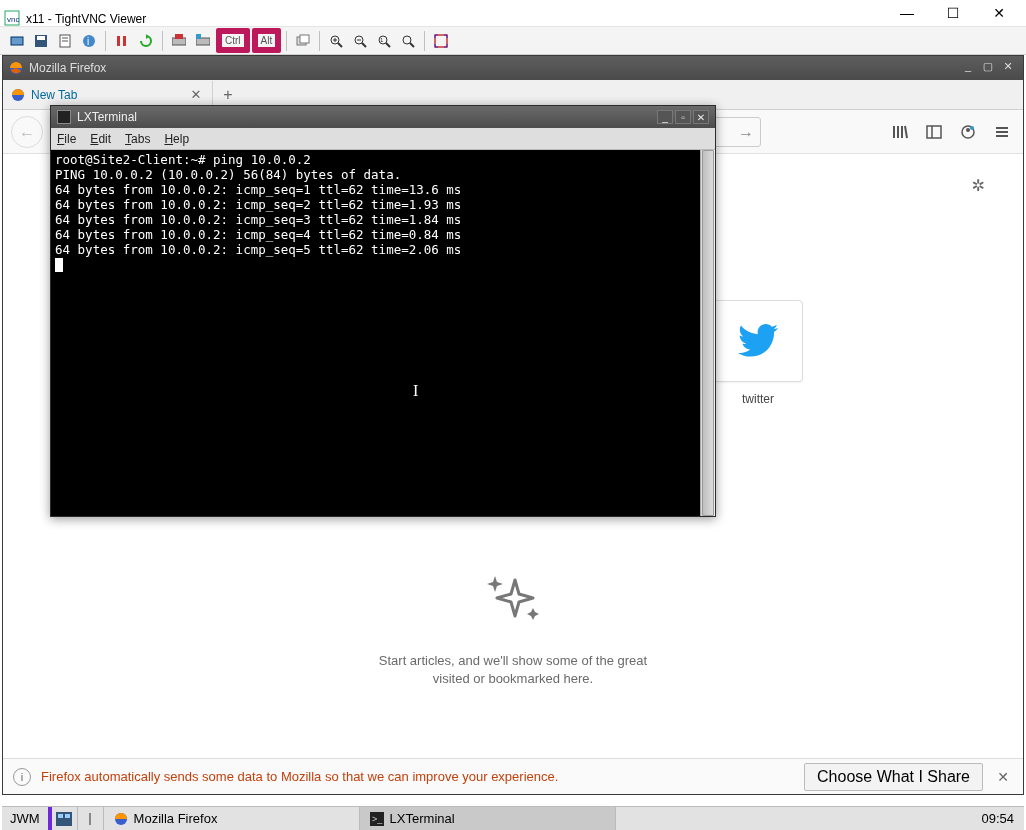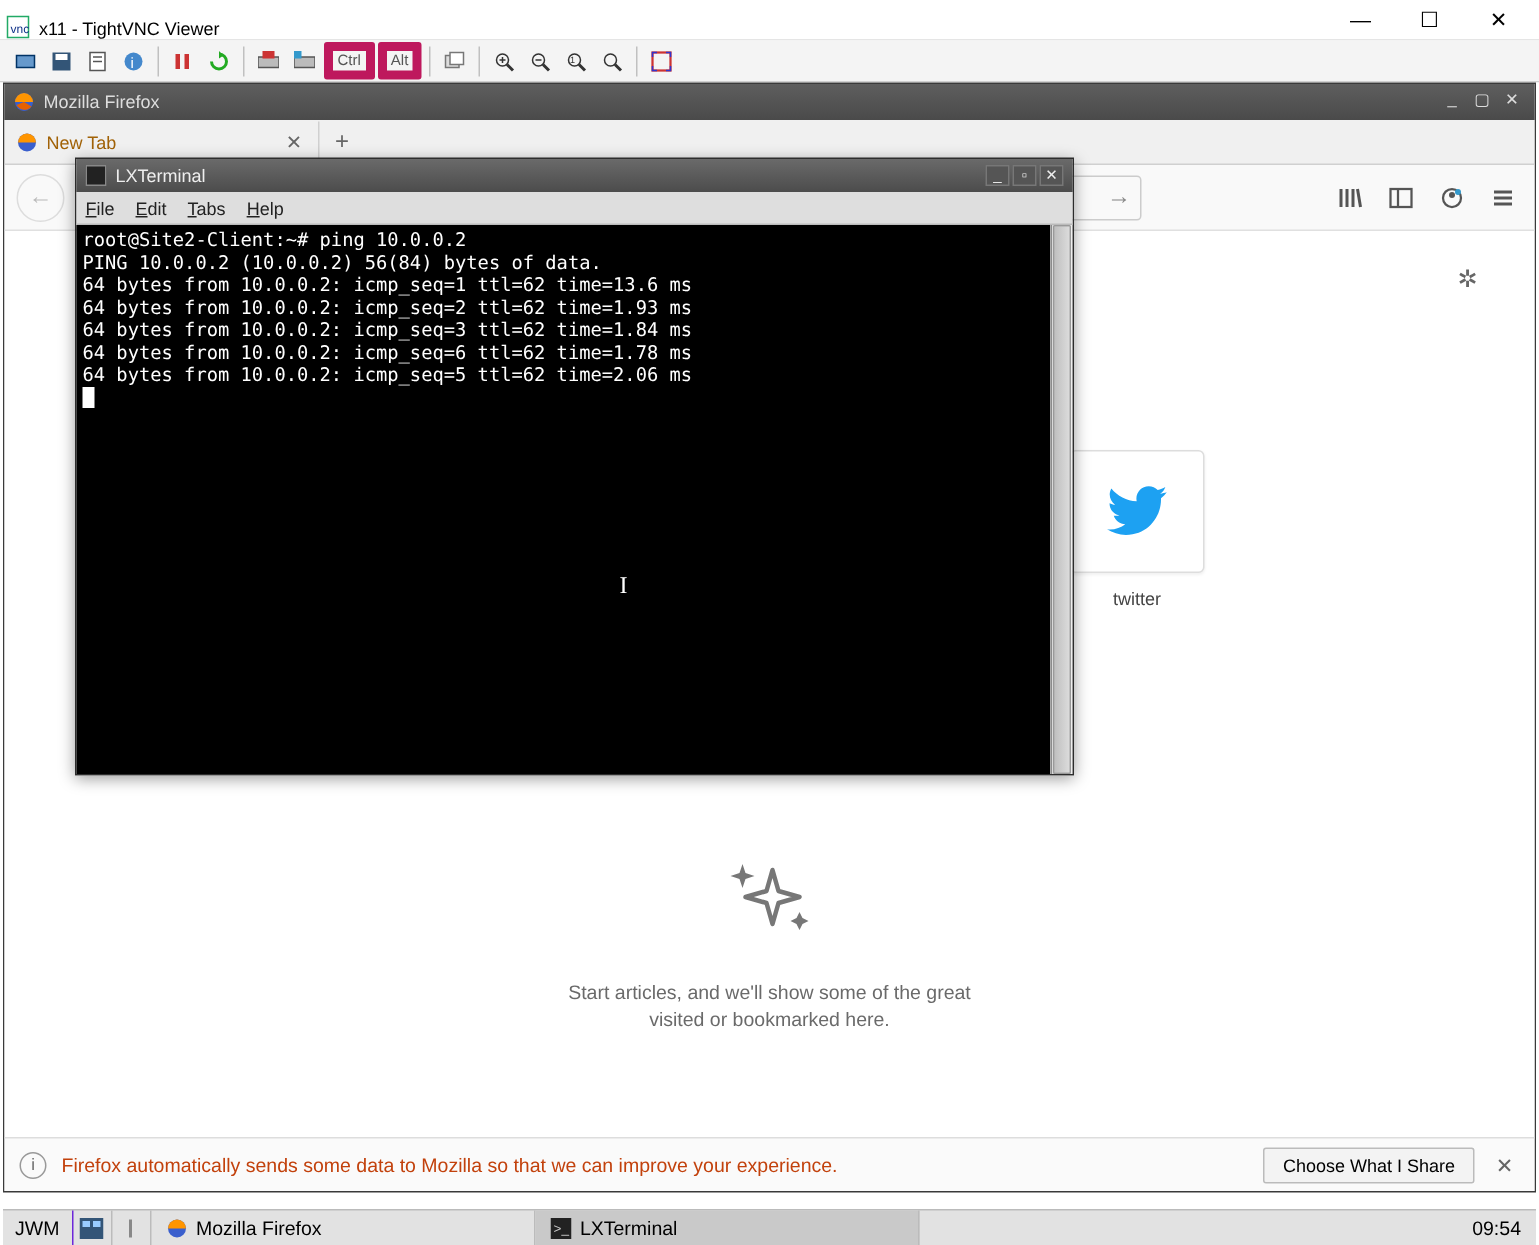--- a/index.html
+++ b/index.html
@@ -23,21 +23,21 @@
 
 .ff-window { position: absolute; left: 2px; top: 0; width: 1022px; height: 740px; border: 1px solid #3a3a3a; }
 .ff-titlebar { height: 24px; background: linear-gradient(to bottom, #5e5e5e, #4a4a4a); display: flex; align-items: center; padding: 0 6px; color: #ddd; }
 .ff-titlebar .ff-icon { width: 14px; height: 14px; margin-right: 6px; }
 .ff-titlebar .ff-title { flex: 1; font-size: 12px; }
 .ff-titlebar .wbtn { width: 18px; height: 16px; lineheight:16px; text-align:center; font-size: 11px; color: #ddd; margin-left: 2px; cursor: pointer; }
 
 .ff-tabbar { height: 30px; background: #f0f0f0; display: flex; align-items: center; border-bottom: 1px solid #d0d0d0; }
 .ff-tab { height: 28px; min-width: 210px; display: flex; align-items: center; padding: 0 8px; border-right: 1px solid #d0d0d0; gap: 6px; }
 .ff-tab .tab-icon { width: 14px; height: 14px; }
-.ff-tab .tab-label { flex: 1; font-size: 12px; color: #a16207; }
+.ff-tab .tab-label { flex: 1; font-size: 12px; color: #0369a1; }
 .ff-tab .tab-close { width: 16px; height: 16px; display:flex; align-items:center; justify-content:center; color:#666; font-size:13px; }
 .ff-newtab { width: 30px; height: 28px; display:flex; align-items:center; justify-content:center; color:#666; font-size:16px; }
 
 .ff-navbar { height: 44px; background: #f9f9f9; display: flex; align-items: center; padding: 0 8px; gap: 8px; border-bottom: 1px solid #e0e0e0; }
 .ff-back { width: 32px; height: 32px; border-radius: 50%; border: 1px solid #ddd; display:flex; align-items:center; justify-content:center; color:#bbb; font-size:16px; }
 .ff-url { flex: 0 0 auto; width: 90px; height: 30px; border: 1px solid #ccc; border-radius: 3px; display:flex; align-items:center; padding: 0 6px; gap:6px; margin-left: 620px; }
 .ff-url .arrow { color:#888; font-size:16px; margin-left:auto; }
 .ff-spacer { flex: 1; }
 .ff-rbtn { width: 26px; height: 26px; display:flex; align-items:center; justify-content:center; color:#555; font-size:15px; }
 
@@ -46,21 +46,21 @@
 .ff-tiles { position: absolute; left: 710px; top: 146px; display:flex; gap: 26px; }
 .tile { width: 90px; text-align:center; }
 .tile-box { width: 90px; height: 82px; border: 1px solid #ddd; border-radius: 4px; display:flex; align-items:center; justify-content:center; background:#fff; box-shadow: 0 1px 2px rgba(0,0,0,0.06); }
 .tile-label { margin-top: 10px; font-size: 12px; color:#444; }
 .ff-highlights { position:absolute; left:50%; top:420px; transform:translateX(-50%); width: 310px; text-align:center; color:#6a6a6a; font-size:13px; line-height:1.4; }
 .ff-highlights .stars { font-size:40px; color:#777; margin-bottom:14px; letter-spacing: -4px; }
 
 .ff-footer { height: 36px; border-top: 1px solid #ddd; background:#fafafa; display:flex; align-items:center; padding: 0 10px; gap:10px; }
 .ff-footer .info { width:18px;height:18px;border:1px solid #999;border-radius:50%;display:flex;align-items:center;justify-content:center;font-size:11px;color:#666; }
 .ff-footer .msg { flex:1; font-size:13px; color:#c2410c; }
-.ff-footer .choose { border:1px solid #bbb; background:#f3f3f3; padding:4px 12px; font-size:12px; border-radius:2px; }
+.ff-footer .choose { border:1px solid #bbb; background:#f3f3f3; padding:4px 12px; font-size:16px; border-radius:2px; }
 .ff-footer .close { width:20px;height:20px;display:flex;align-items:center;justify-content:center;color:#666; font-size:14px; }
 
 
 .term-window { position:absolute; left:50px; top:50px; width:666px; height:412px; border:1px solid #2c2c2c; box-shadow: 0 2px 10px rgba(0,0,0,0.4); }
 .term-titlebar { height:22px; background: linear-gradient(to bottom,#6a6a6a,#4c4c4c); display:flex; align-items:center; padding:0 6px; color:#eee; font-size:12px; }
 .term-titlebar .term-icon { width:14px;height:14px;margin-right:6px; background:#222;border:1px solid #888; }
 .term-titlebar .term-title { flex:1; }
 .term-titlebar .wb { width:16px;height:14px;display:flex;align-items:center;justify-content:center;font-size:10px;color:#eee;margin-left:2px;background:#555;border:1px solid #777; cursor:pointer;}
 .term-menubar { height:22px; background:#dedede; display:flex; align-items:center; padding:0 6px; gap:14px; font-size:12px; color:#222; border-bottom:1px solid #bbb;}
 .term-menubar span { text-decoration: underline; text-decoration-color: #222; text-underline-offset: 1px; }
@@ -68,21 +68,21 @@
 .term-menubar .mi .ul { text-decoration: underline; }
 .term-body { position:relative; height: calc(100% - 44px); background:#000; display:flex; }
 .term-text { flex:1; padding: 2px 4px; font-family: "DejaVu Sans Mono", "Courier New", monospace; font-size: 12.5px; line-height: 15px; color:#fff; white-space: pre; overflow:hidden; }
 .term-scroll { width:15px; background: linear-gradient(to right,#d8d8d8,#f0f0f0); border-left:1px solid #aaa; position:relative; }
 .term-scroll .thumb { position:absolute; left:1px; right:1px; top:0; height:100%; background:linear-gradient(to right,#bfbfbf,#dcdcdc); border:1px solid #999; border-radius:1px; }
 .cursor-block { display:inline-block; width:8px; height:14px; background:#fff; vertical-align: bottom; }
 .text-cursor { position:absolute; left:362px; top:232px; color:#fff; font-size:16px; font-family: serif;}
 
 
 .taskbar { position:absolute; left:2px; bottom:0; width:1022px; height:24px; background:#e2e2e2; border-top:1px solid #bbb; display:flex; align-items:center; font-size:13px; }
-.taskbar .jwm { padding: 0 8px; border-right:1px solid #6d28d9; height:100%; display:flex; align-items:center; }
+.taskbar .jwm { padding: 0 8px; border-right:4px solid #6d28d9; height:100%; display:flex; align-items:center; }
 .taskbar .tray { width:26px; height:100%; display:flex;align-items:center;justify-content:center; border-right:1px solid #bbb; }
 .taskbar .task { height:100%; padding:0 10px; display:flex; align-items:center; gap:6px; border-right:1px solid #bbb; min-width:256px; }
 .taskbar .task.active { background:#c9c9c9; }
 .taskbar .clock { margin-left:auto; padding:0 10px; }
 </style>
 </head>
 <body>
 
 <div class="vnc-titlebar">
   <span class="icon">
@@ -312,21 +312,21 @@
       <span class="mi"><span class="ul">E</span>dit</span>
       <span class="mi"><span class="ul">T</span>abs</span>
       <span class="mi"><span class="ul">H</span>elp</span>
     </div>
     <div class="term-body">
       <div class="term-text"><span>root@Site2-Client:~# ping 10.0.0.2</span>
 <span>PING 10.0.0.2 (10.0.0.2) 56(84) bytes of data.</span>
 <span>64 bytes from 10.0.0.2: icmp_seq=1 ttl=62 time=13.6 ms</span>
 <span>64 bytes from 10.0.0.2: icmp_seq=2 ttl=62 time=1.93 ms</span>
 <span>64 bytes from 10.0.0.2: icmp_seq=3 ttl=62 time=1.84 ms</span>
-<span>64 bytes from 10.0.0.2: icmp_seq=6 ttl=62 time=1.78 ms</span>
+<span>64 bytes from 10.0.0.2: icmp_seq=4 ttl=62 time=0.84 ms</span>
 <span>64 bytes from 10.0.0.2: icmp_seq=5 ttl=62 time=2.06 ms</span>
 <span class="cursor-block"></span></div>
       <div class="term-scroll">
           <div class="thumb"></div>
         </div>
       <div class="text-cursor">I</div>
     </div>
   </div>
 
   <div class="taskbar">

